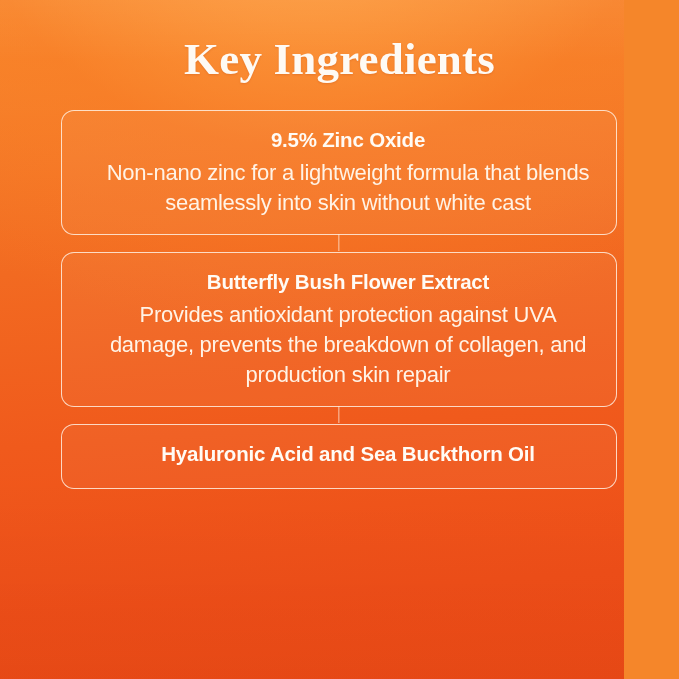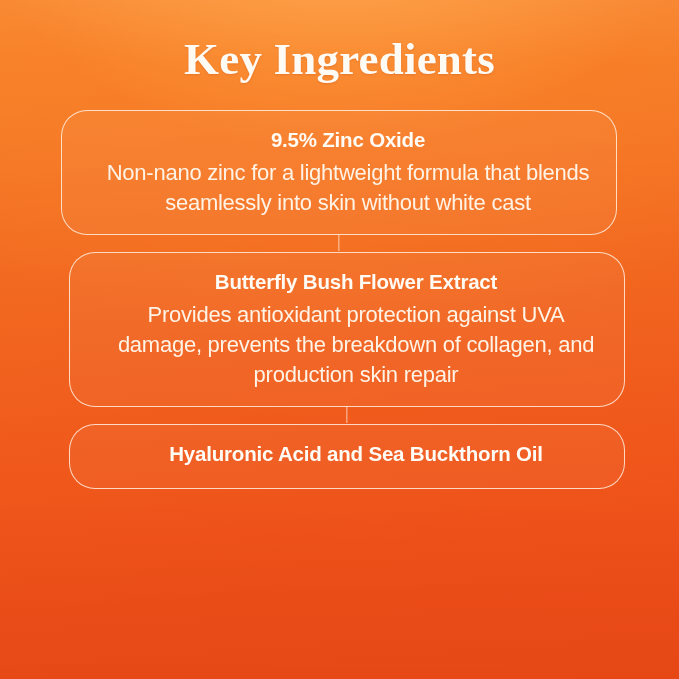--- a/index.html
+++ b/index.html
@@ -9,21 +9,21 @@
   body {
     width: 679px;
     height: 679px;
     overflow: hidden;
     font-family: "Liberation Sans", sans-serif;
     background: #F5862A;
   }
 
   #poster {
     position: relative;
-    width: 679px;
+    width: 624px;
     height: 679px;
     box-sizing: border-box;
     background:
       radial-gradient(130% 95% at 50% -18%, rgba(255,168,74,0.95) 0%, rgba(250,126,38,0.50) 42%, rgba(240,78,24,0.0) 72%),
       linear-gradient(176deg, #F78A2C 0%, #F5802A 14%, #F26A21 38%, #F05A1C 62%, #EF4E18 85%, #EE4A16 100%);
     overflow: hidden;
   }
 
   #poster::after {
     content: "";
@@ -55,31 +55,30 @@
     left: 61px;
     width: 556px;
     z-index: 2;
   }
 
   .card {
     position: relative;
     box-sizing: border-box;
     width: 556px;
     border: 1.3px solid rgba(255,243,230,0.82);
-    border-radius: 26px;
+    border-radius: 13px;
     background: rgba(255,255,255,0.045);
     padding: 14px 26px 16px 44px;
     text-align: center;
     color: #FFF7EE;
     box-shadow: 0 0 0 0 rgba(0,0,0,0);
   }
 
   .card + .card {
     margin-top: 17px;
-    margin-left: 8px;
   }
 
   .connector {
     position: absolute;
     left: 50%;
     transform: translateX(-50%);
     top: 100%;
     width: 1.3px;
     height: 17px;
     background: rgba(255,243,230,0.72);

